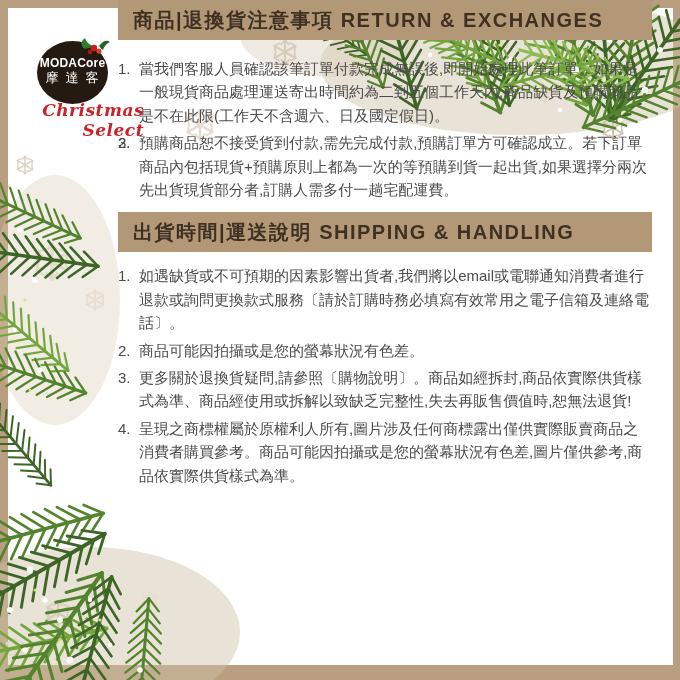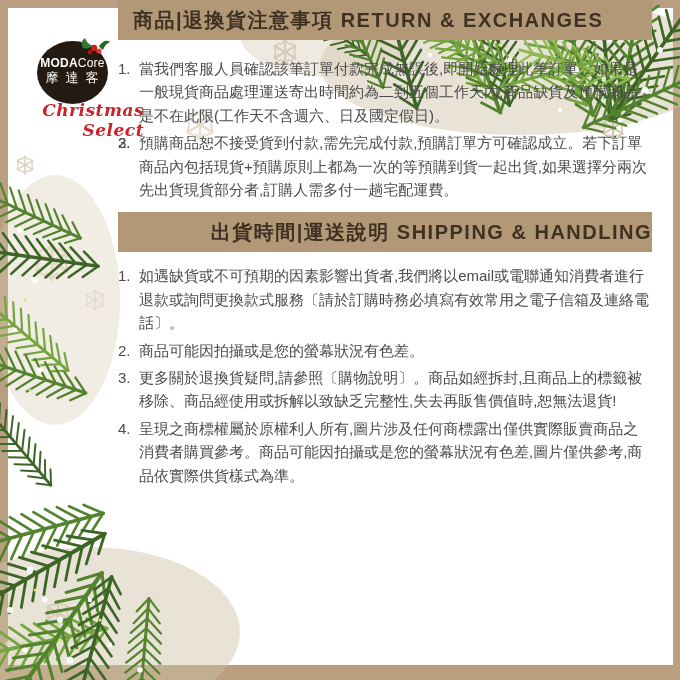--- a/index.html
+++ b/index.html
@@ -14,38 +14,38 @@
   }
   .deco { position:absolute; left:0; top:0; pointer-events:none; }
 
   
   .logo-block { position:absolute; left:37px; top:41px; width:90px; }
   .logo-circle {
     position:relative; width:71px; height:63px; border-radius:50%;
     background:var(--logo-bg,#241a12); text-align:center; color:#fff;
   }
   .logo-en { padding-top:16px; font-size:12px; font-weight:bold; letter-spacing:0.2px; line-height:13px; }
-  .logo-en .lite { font-weight:normal; }
+  .logo-en .lite { font-weight:bold; }
   .logo-cjk { font-size:13px; letter-spacing:7px; margin-left:6px; line-height:16px; }
   .holly { position:absolute; top:-7px; right:-3px; }
   .tagline {
     position:absolute; left:22px; top:100px; width:122px; text-align:right;
     font-family:"DejaVu Serif","Liberation Serif",serif; font-style:italic; font-weight:bold;
     font-size:17px; color:var(--tagline-red,#cc2128); letter-spacing:0.5px;
   }
 
   
   .main { position:absolute; left:118px; top:0; width:534px; }
   .bar {
     height:40px; line-height:40px; background:var(--header-bar,#b39878);
     color:var(--header-text,#3f3122); font-size:20px; font-weight:bold;
     padding-left:15px; letter-spacing:1.5px; box-sizing:border-box;
   }
   .bar1 { }
-  .bar2 { margin-top:11px;text-align:right; }
+  .bar2 { margin-top:11px; }
   ol.notes { list-style:none; margin:0; padding:0; font-size:15px; line-height:23.4px;
     color:var(--body-text,#4b4b4b); }
   ol.notes.first { margin-top:17px; }
   ol.notes.second { margin-top:12px; }
   ol.notes li { position:relative; padding-left:21px; margin-bottom:4px; }
   ol.notes li .num { position:absolute; left:0; top:0; }
 </style>
 </head>
 <body>
 
@@ -186,17 +186,17 @@
       <li><span class="num">2.</span></li>
       <li><span class="num">3.</span><span>預購商品恕不接受貨到付款,需先完成付款,預購訂單方可確認成立。若下訂單商品內包括現貨+預購原則上都為一次的等預購到貨一起出貨,如果選擇分兩次先出貨現貨部分者,訂購人需多付一趟宅配運費。</span></li>
     </ol>
 
     <div class="bar bar2">
       <span>出貨時間|運送說明 SHIPPING &amp; HANDLING</span>
     </div>
     <ol class="notes second">
       <li><span class="num">1.</span><span>如遇缺貨或不可預期的因素影響出貨者,我們將以email或電聯通知消費者進行退款或詢問更換款式服務〔請於訂購時務必填寫有效常用之電子信箱及連絡電話〕。</span></li>
       <li><span class="num">2.</span><span>商品可能因拍攝或是您的螢幕狀況有色差。</span></li>
-      <li><span class="num">3.</span><span>更多關於退換貨疑問,請參照〔購物說明〕。商品如經拆封,且商品上的標籤被移除、商品經使用或拆解以致缺乏完整性,失去再販售價值時,恕無法退貨!</span></li>
+      <li><span class="num">3.</span><span>更多關於退換貨疑問,請參照〔購物說明〕。商品如經拆封,商品依實際供貨樣式為準、商品經使用或拆解以致缺乏完整性,失去再販售價值時,恕無法退貨!</span></li>
       <li><span class="num">4.</span><span>呈現之商標權屬於原權利人所有,圖片涉及任何商標露出僅供實際販賣商品之消費者購買參考。商品可能因拍攝或是您的螢幕狀況有色差,圖片僅供參考,商品依實際供貨樣式為準。</span></li>
     </ol>
   </div>
 </div>
 
 </body></html>

